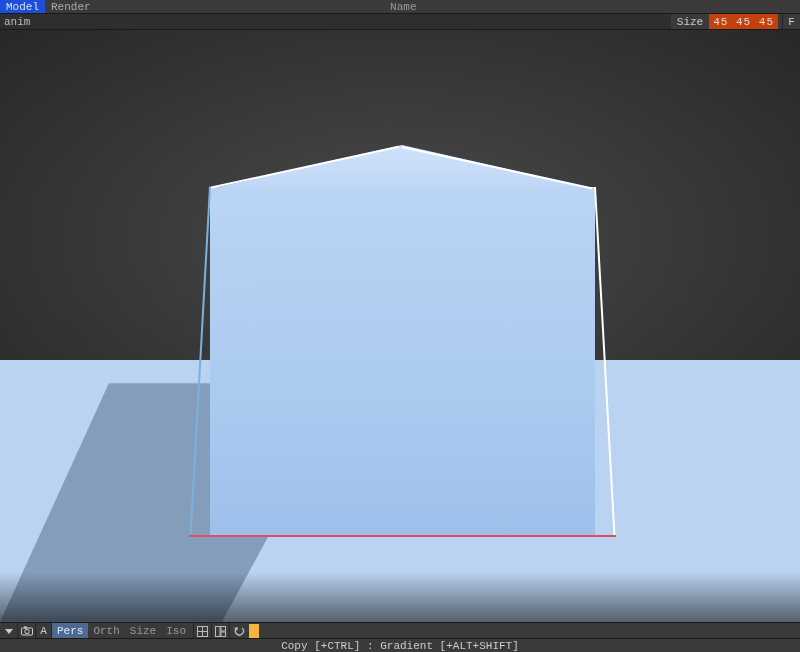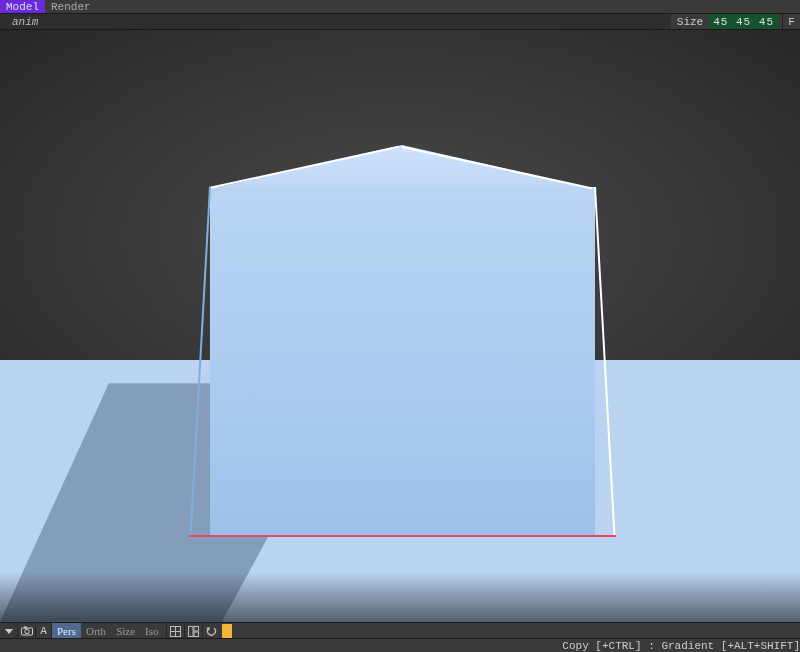--- a/index.html
+++ b/index.html
@@ -1,28 +1,28 @@
 <!DOCTYPE html>
 <html><head>
 <meta charset="utf-8">
 <style>
 * { margin: 0; padding: 0; box-sizing: border-box; }
 html, body { width: 800px; height: 652px; overflow: hidden; font-family: "Courier New", monospace; font-size: 11px; background: #000; color: #ccc; }
 
 
 .topbar1 { display: flex; height: 14px; background: #3a3a3a; border-bottom: 1px solid #1a1a1a; }
 .tab { padding: 1px 6px 0 6px; color: #aaa; cursor: pointer; }
-.tab.active { background: #6d28d9; color: #d0e0ff; }
+.tab.active { background: #1d4ed8; color: #d0e0ff; }
 .topbar1 .name-label { flex: 1; text-align: center; color: #999; padding-top: 1px; }
 
 
 .topbar2 { display: flex; height: 16px; background: #3a3a3a; border-bottom: 1px solid #1a1a1a; align-items: center; }
-.anim-field { flex: 1; padding-left: 12px; background: #2e2e2e; height: 100%; line-height: 16px; color: #bbb; font-style: italic; }
+.anim-field { flex: 1; padding-left: 4px; background: #2e2e2e; height: 100%; line-height: 16px; color: #bbb; }
 .size-label { padding: 0 6px; color: #ccc; text-align: right; }
-.size-vals { background: #14532d; padding: 0 4px; height: 100%; line-height: 16px; color: #ddd; letter-spacing: 1px; }
+.size-vals { background: #c2410c; padding: 0 4px; height: 100%; line-height: 16px; color: #ddd; letter-spacing: 1px; }
 .f-btn { width: 18px; text-align: center; background: #3a3a3a; height: 100%; line-height: 16px; margin-left: 4px; border-left: 1px solid #222; }
 
 
 .viewport { position: relative; width: 800px; height: 592px; background: radial-gradient(ellipse 130% 95% at 50% 35%, #4a4a4a 0%, #2d2d2d 45%, #121212 85%, #060606 100%); overflow: hidden; }
 
 
 .ground { position: absolute; left: 0; right: 0; bottom: 0; height: 262px; background: #b9d3f0; }
 
 .shadow { position: absolute; bottom: 0; left: 0; width: 352px; height: 260px; background: linear-gradient(to bottom, transparent 0%, transparent 8%, #6f88a6 8%, #6f88a6 100%); clip-path: polygon(31% 8%, 100% 8%, 63% 100%, 0% 100%); opacity: 0.72; filter: blur(1px); }
 
@@ -39,36 +39,37 @@
 .edge-left { left: 17px; top: 42px; width: 1.5px; height: 350px; transform-origin: top center; transform: rotate(3.2deg); background: #7eb0de; }
 .edge-right { left: 402px; top: 42px; width: 1.5px; height: 350px; transform-origin: top center; transform: rotate(-3.2deg); }
 .edge-bottom { left: -3px; top: 390px; width: 427px; height: 2px; background: #e84a66; }
 
 
 .bottombar { position: absolute; left: 0; right: 0; bottom: 14px; height: 16px; background: #3a3a3a; display: flex; align-items: center; border-top: 1px solid #1a1a1a; }
 .icon-btn { width: 18px; height: 16px; display: flex; align-items: center; justify-content: center; color: #ccc; border-right: 1px solid #262626; cursor: pointer; }
 .icon-btn svg { display: block; }
 .a-btn { width: 16px; text-align: center; border-right: 1px solid #262626; line-height: 16px; }
 .console-field { flex: 1; background: #2e2e2e; padding-left: 4px; height: 100%; line-height: 16px; color: #bbb; margin-left: 0; }
-.view-btns { display: flex; height: 100%; font-family: Liberation Serif, serif; }
+.view-btns { display: flex; height: 100%; }
 .view-btn { padding: 0 5px; line-height: 16px; color: #999; cursor: pointer; }
 .view-btn.active { background: #4e6a8f; color: #dceaff; }
 .right-icons { display: flex; height: 100%; margin-left: 2px; }
 .right-icons .icon-btn { border-left: 1px solid #262626; border-right: none; }
 .yellow-sq { width: 10px; height: 14px; background: #f3b53a; margin: 1px 2px; }
 
 
-.statusbar { position: absolute; left: 0; right: 0; bottom: 0; height: 14px; background: #3a3a3a; text-align: right; line-height: 14px; color: #ccc; border-top: 1px solid #1a1a1a; }
+.statusbar { position: absolute; left: 0; right: 0; bottom: 0; height: 14px; background: #3a3a3a; text-align: center; line-height: 14px; color: #ccc; border-top: 1px solid #1a1a1a; }
 </style>
 </head>
 <body>
 
 <div class="topbar1">
   <div class="tab active">Model</div>
   <div class="tab">Render</div>
+  <div class="name-label">Name</div>
   <div style="width:90px"></div>
 </div>
 
 <div class="topbar2">
   <div class="anim-field">anim</div>
   <div class="size-label">Size</div>
   <div class="size-vals">45 45 45</div>
   <div class="f-btn">F</div>
 </div>
 

